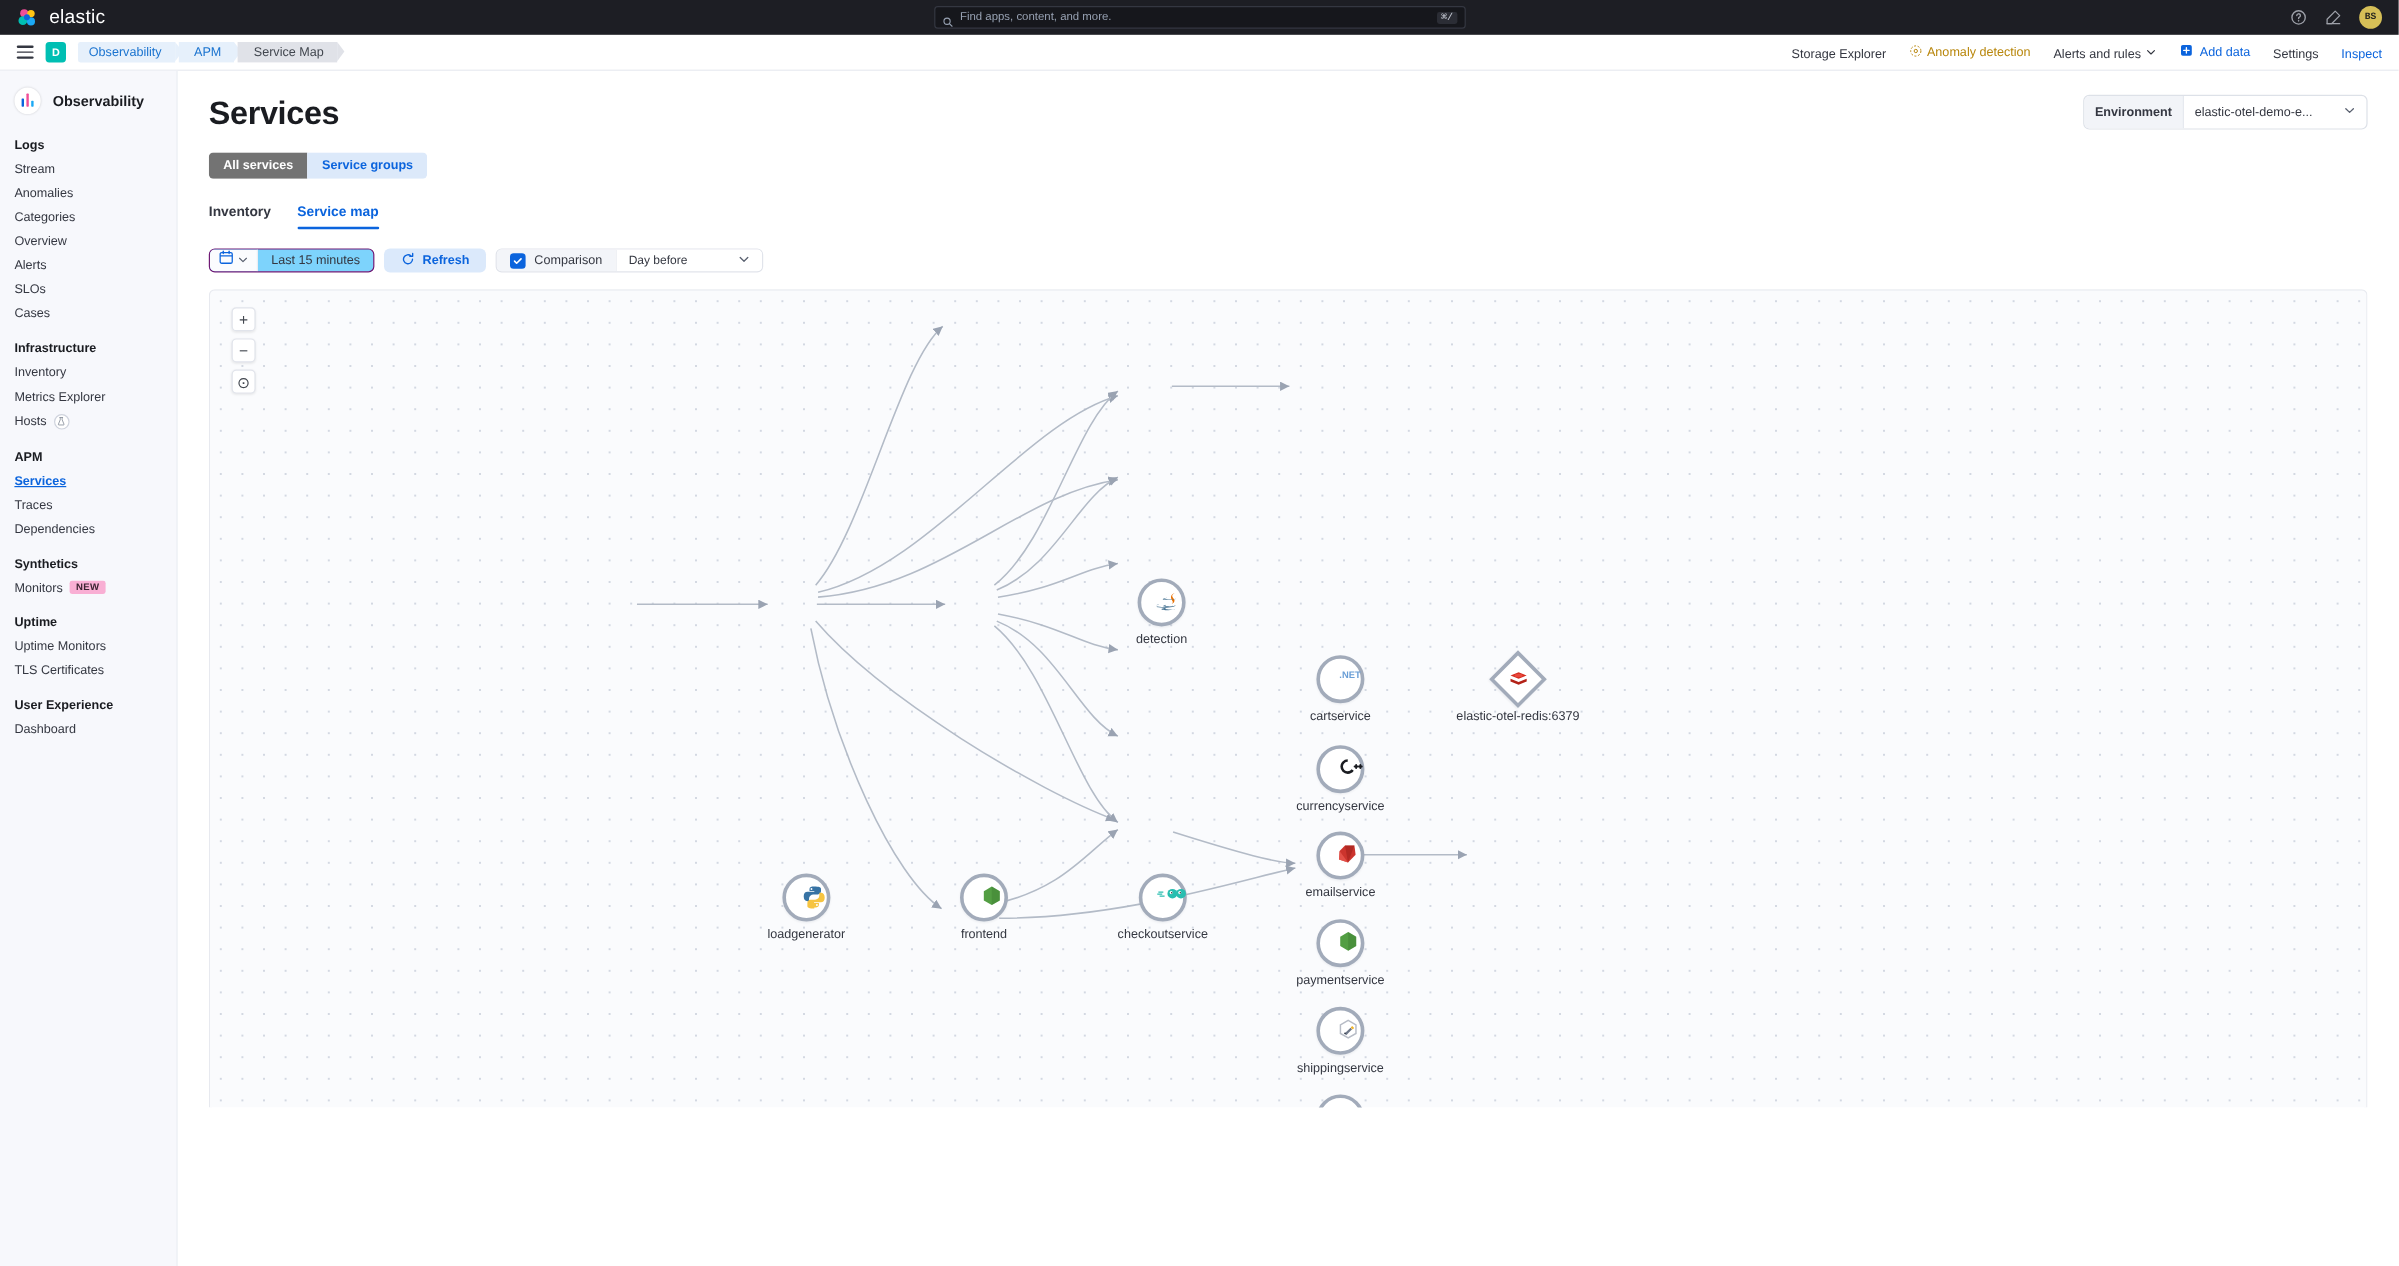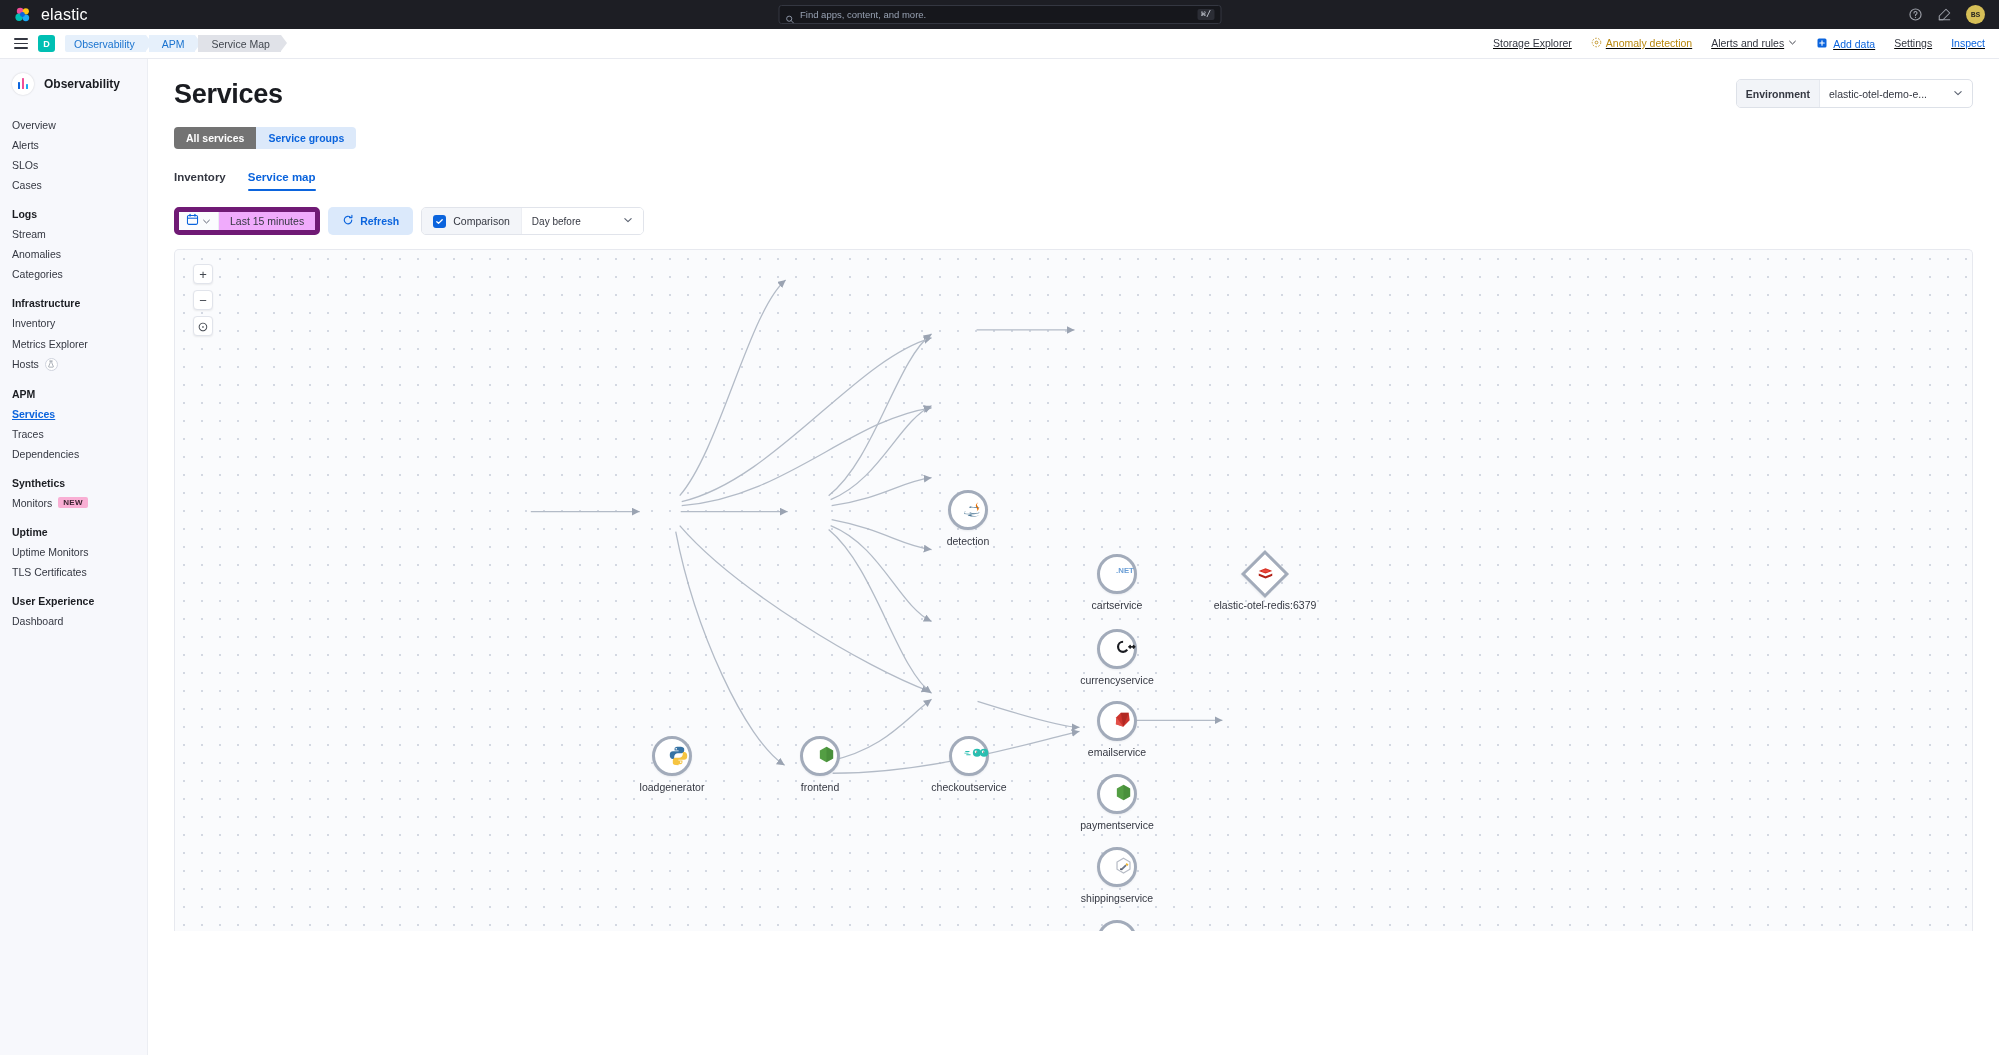--- a/index.html
+++ b/index.html
@@ -64,21 +64,21 @@
     margin-right: 3px;
   }
   .crumb:first-child { padding-left: 9px; border-radius: 2px 0 0 2px; }
   .crumb::after {
     content: ''; position: absolute; right: -6px; top: 0;
     border-left: 6px solid #e6f0fb;
     border-top: 8.5px solid transparent; border-bottom: 8.5px solid transparent;
   }
   .crumb.is-last { background: #e0e2e8; color: #42474f; }
   .crumb.is-last::after { border-left-color: #e0e2e8; }
-  .navbar-right { margin-left: auto; display: flex; align-items: flex-start; gap: 19px; text-decoration: underline; }
+  .navbar-right { margin-left: auto; display: flex; align-items: flex-end; gap: 19px; }
   .nav-link { font-size: 10.5px; color: #343741; cursor: pointer; white-space: nowrap; }
   .nav-link.accent { color: #b8860b; display: flex; align-items: center; gap: 4px; }
   .nav-link.blue { color: #0b64dd; display: flex; align-items: center; gap: 5px; }
   .nav-link.plain-blue { color: #0b64dd; }
   .nav-link.caret { display: flex; align-items: center; gap: 4px; }
 
   
   .shell { display: flex; height: calc(1055px - 59px); }
 
   
@@ -149,21 +149,21 @@
   
   .querybar { display: flex; gap: 8px; margin-top: 16px; align-items: stretch; }
   .search-box {
     flex: 1; height: 30px; border: 1px solid #e1e4eb; border-radius: 5px;
     background: #fbfcfe; display: flex; align-items: center; gap: 7px; padding: 0 10px;
     min-width: 0;
   }
   .search-box .q-text {
     font-size: 10.5px; color: #9ba3b0; white-space: nowrap; overflow: hidden; text-overflow: ellipsis;
   }
-  .dp-group { display: flex; border: 5px solid #701a75; border-radius: 5px; overflow: hidden; background: #f0abfc; }
+  .dp-group { display: flex; border: 1px solid #701a75; border-radius: 5px; overflow: hidden; background: #7dd3fc; }
   .dp-cal {
     display: flex; align-items: center; gap: 3px; padding: 0 7px;
     background: #fbfcfe; border-right: 1px solid #eceef3;
   }
   .dp-value { display: flex; align-items: center; padding: 0 11px; font-size: 10.5px; color: #343741; }
   .refresh-btn {
     display: flex; align-items: center; gap: 6px; padding: 0 14px;
     background: #dbe9fb; color: #0b64dd; font-size: 10.5px; font-weight: 700;
     border-radius: 5px; cursor: pointer;
   }
@@ -321,31 +321,31 @@
     <div class="side-brand">
       <span class="side-brand-icon">
         <i style="height:7px;background:#0b64dd"></i>
         <i style="height:11px;background:#f04e98"></i>
         <i style="height:5px;background:#1ba9f5"></i>
       </span>
       <span class="side-brand-title">Observability</span>
     </div>
 
     <div>
+      <div class="side-section">Logs</div>
+      <div class="side-item">Stream</div>
+      <div class="side-item">Anomalies</div>
+      <div class="side-item">Categories</div>
+    </div>
+
+    <div>
       <div class="side-item">Overview</div>
       <div class="side-item">Alerts</div>
       <div class="side-item">SLOs</div>
       <div class="side-item">Cases</div>
-    </div>
-
-    <div>
-      <div class="side-section">Logs</div>
-      <div class="side-item">Stream</div>
-      <div class="side-item">Anomalies</div>
-      <div class="side-item">Categories</div>
     </div>
 
     <div>
       <div class="side-section">Infrastructure</div>
       <div class="side-item">Inventory</div>
       <div class="side-item">Metrics Explorer</div>
       <div class="side-item">
         <span>Hosts</span>
         <span class="beaker-badge">
           <svg viewBox="0 0 14 14" width="8" height="8">

